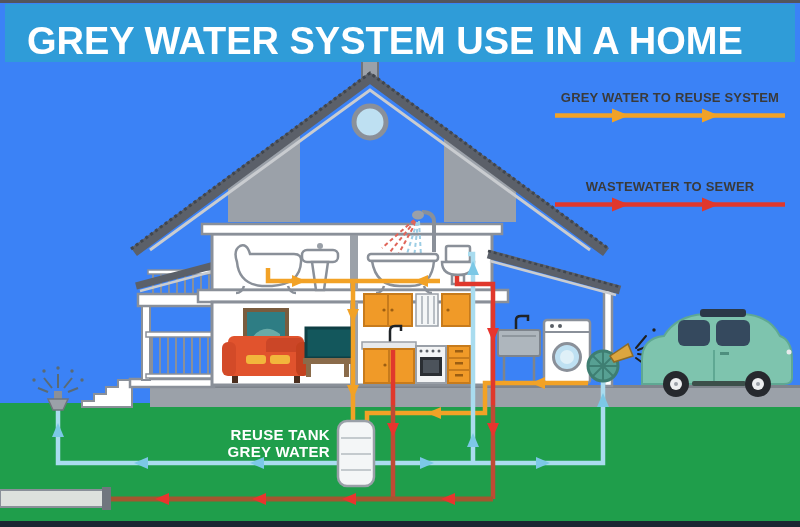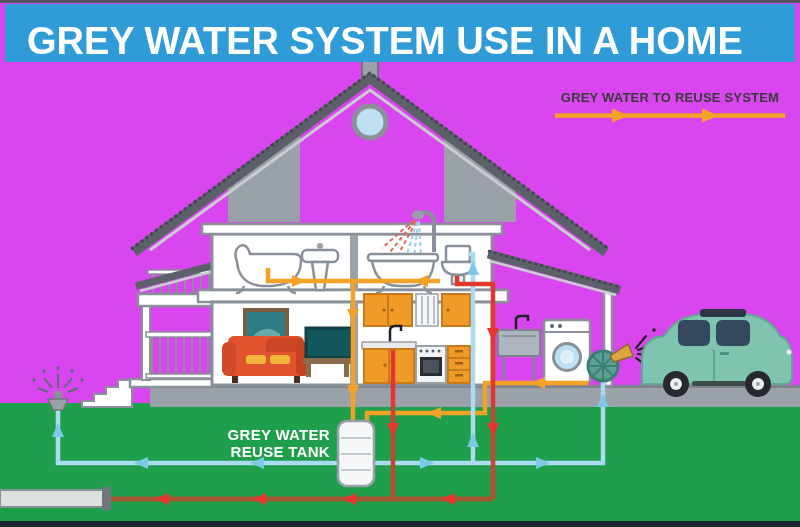--- a/index.html
+++ b/index.html
@@ -2,21 +2,21 @@
 <html><head>
 <meta charset="utf-8">
 <style>
   :root{
     --header:#2F9CD8; --grass:#1F9E4B; --roofdark:#5B6069; --roofsoft:#C9CCD0;
     --wall:#8A9099; --panel:#9BA1A9; --found:#9BA1A9; --orange:#F2A226;
     --blue:#A9DCEF; --bluearrow:#7CC8E6; --red:#E0382C; --redsub:#BF4A34;
     --sewer:#A2572F; --redarrow:#E8352E; --cab:#F09A28; --cabline:#C77B1C;
   }
   html,body{margin:0;padding:0;background:#666;}
-  .stage{position:relative;width:800px;height:527px;background:#d946ef;overflow:hidden;
+  .stage{position:relative;width:800px;height:527px;background:#3b82f6;overflow:hidden;
          font-family:"Liberation Sans", sans-serif;}
   .top-border{position:absolute;left:0;top:0;width:800px;height:3px;background:#53555C;}
   .bottom-border{position:absolute;left:0;top:521px;width:800px;height:6px;background:#1B2531;}
   .title-bar{position:absolute;left:5px;top:4px;width:790px;height:58px;background:var(--header);
              display:flex;align-items:flex-end;}
   .title-text{color:#fff;font-size:38px;font-weight:700;letter-spacing:0px;white-space:nowrap;
               padding:0 0 2px 22px;line-height:1;}
   .scene{position:absolute;left:0;top:0;width:800px;height:527px;}
   .legend{position:absolute;left:0;top:0;width:800px;height:527px;pointer-events:none;}
   .legend-row{position:absolute;width:236px;text-align:center;}
@@ -345,21 +345,29 @@
 
   <div class="legend">
     <div class="legend-row" style="left:552px;top:90px">
       <div class="legend-label">GREY WATER TO REUSE SYSTEM</div>
       <svg class="legend-line" width="236" height="15" viewBox="0 0 236 15">
         <line x1="3" y1="7.5" x2="233" y2="7.5" stroke-width="4.5" stroke="#F2A226"></line>
         <polygon points="60,0.5 60,14.5 77,7.5" fill="#F2A226"></polygon>
         <polygon points="150,0.5 150,14.5 167,7.5" fill="#F2A226"></polygon>
       </svg>
     </div>
+    <div class="legend-row" style="left:552px;top:179px">
+      <div class="legend-label">WASTEWATER TO SEWER</div>
+      <svg class="legend-line" width="236" height="15" viewBox="0 0 236 15">
+        <line x1="3" y1="7.5" x2="233" y2="7.5" stroke-width="4.5" stroke="#E0382C"></line>
+        <polygon points="60,0.5 60,14.5 77,7.5" fill="#E0382C"></polygon>
+        <polygon points="150,0.5 150,14.5 167,7.5" fill="#E0382C"></polygon>
+      </svg>
+    </div>
   </div>
 
   <div class="tank-label">
+    <div>REUSE TANK</div>
     <div>GREY WATER</div>
-    <div>REUSE TANK</div>
   </div>
 
   <div class="bottom-border"></div>
 </div>
 
 </body></html>

